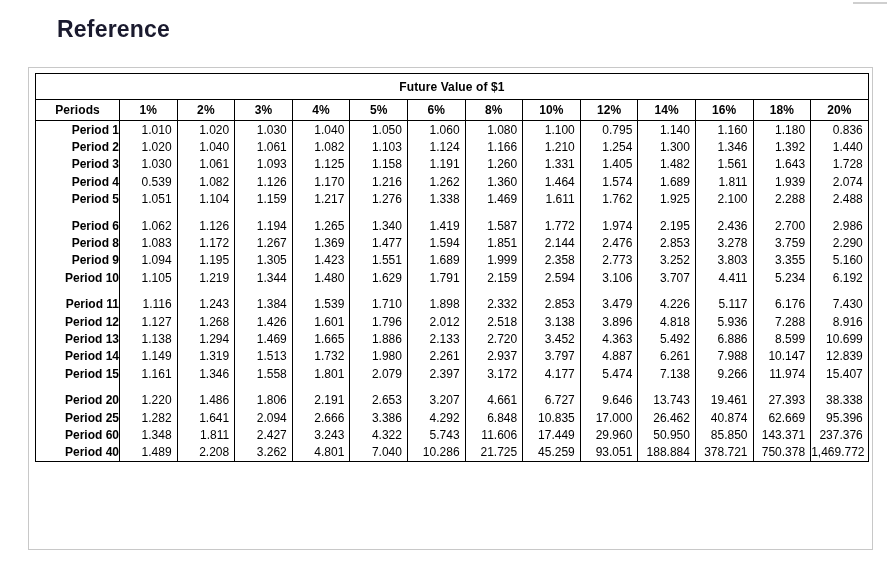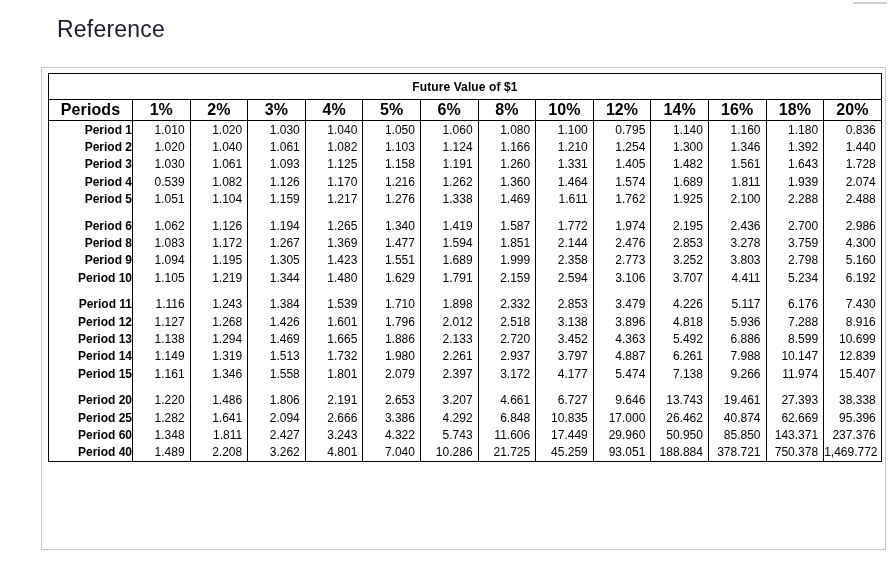--- a/index.html
+++ b/index.html
@@ -25,31 +25,31 @@
     width: 34px;
     height: 2px;
     background: #cfcfcf;
   }
 
   .page-title {
     position: absolute;
     left: 57px;
     top: -2px;
     font-size: 23px;
-    font-weight: normal;
+    font-weight: bold;
     letter-spacing: 0.2px;
     color: #1a1a2e;
     line-height: 32px;
     white-space: nowrap;
   }
 
   
   .table-frame {
     position: absolute;
-    left: 41px;
+    left: 28px;
     top: 67px;
     width: 845px;
     height: 483px;
     border: 1px solid #c8c8c8;
     background: #ffffff;
     box-sizing: border-box;
     padding: 5px 6px 6px 6px;
   }
 
   table.fv-table {
@@ -72,21 +72,21 @@
     font-size: 12px;
     font-weight: bold;
     height: 25px;
     padding: 0;
     letter-spacing: 0.1px;
   }
 
   .head-row th {
     border: 1px solid #000000;
     text-align: center;
-    font-size: 16px;
+    font-size: 12px;
     font-weight: bold;
     height: 20px;
     padding: 0;
     letter-spacing: 0.1px;
   }
   .head-row th:first-child { border-left: none; }
   .head-row th:last-child { border-right: none; }
 
   .data-row td {
     border-left: 1px solid #000000;
@@ -287,36 +287,36 @@
           <td>1.267</td>
           <td>1.369</td>
           <td>1.477</td>
           <td>1.594</td>
           <td>1.851</td>
           <td>2.144</td>
           <td>2.476</td>
           <td>2.853</td>
           <td>3.278</td>
           <td>3.759</td>
-          <td>4.300</td>
+          <td>2.290</td>
         </tr>
         <tr class="data-row">
           <td>Period 9</td>
           <td>1.094</td>
           <td>1.195</td>
           <td>1.305</td>
           <td>1.423</td>
           <td>1.551</td>
           <td>1.689</td>
           <td>1.999</td>
           <td>2.358</td>
           <td>2.773</td>
           <td>3.252</td>
           <td>3.803</td>
-          <td>2.798</td>
+          <td>3.355</td>
           <td>5.160</td>
         </tr>
         <tr class="data-row">
           <td>Period 10</td>
           <td>1.105</td>
           <td>1.219</td>
           <td>1.344</td>
           <td>1.480</td>
           <td>1.629</td>
           <td>1.791</td>

